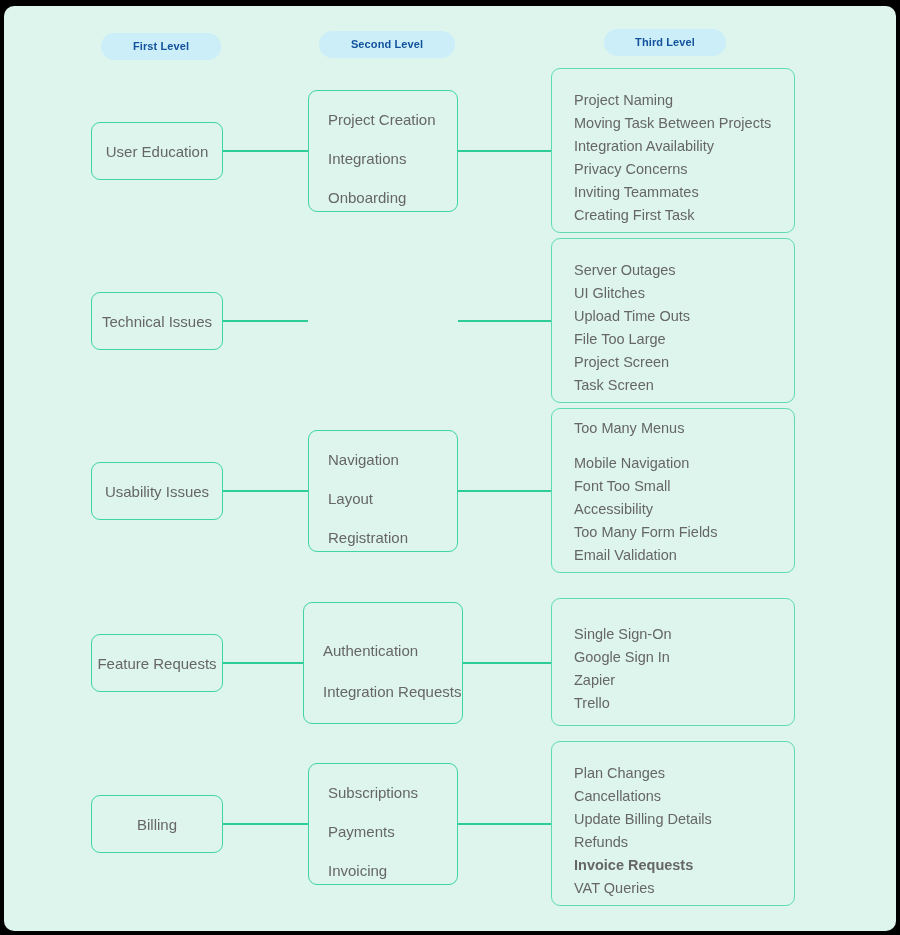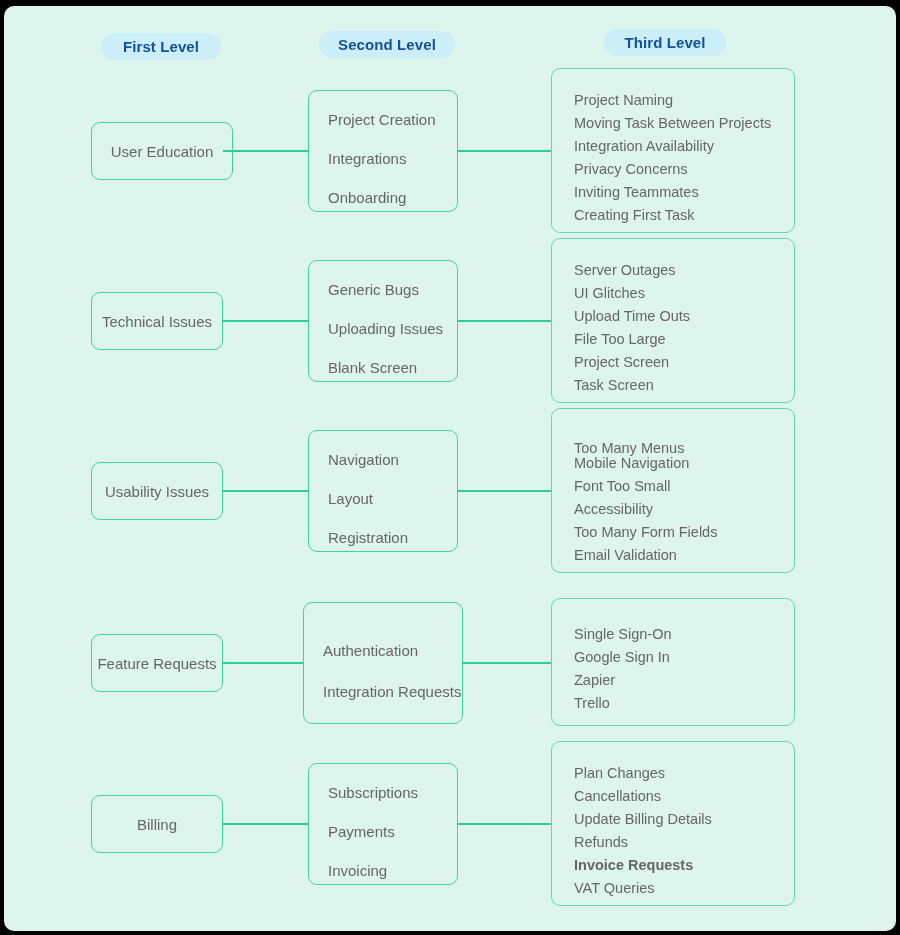--- a/index.html
+++ b/index.html
@@ -25,21 +25,21 @@
   }
 
   
   .col-badge {
     position: absolute;
     height: 27px;
     line-height: 27px;
     border-radius: 14px;
     background: #cbeef8;
     color: #12519b;
-    font-size: 15px;
+    font-size: 11px;
     font-weight: bold;
     text-align: center;
     letter-spacing: 0.1px;
     white-space: nowrap;
   }
   #badge-0 { left: 97px;  top: 27px;  width: 120px; }
   #badge-1 { left: 315px; top: 25px;  width: 136px; }
   #badge-2 { left: 600px; top: 23px;  width: 122px; }
 
   
@@ -90,21 +90,21 @@
 </style>
 </head>
 <body>
 
 <div id="canvas">
 
   <div id="badge-0" class="col-badge">First Level</div>
   <div id="badge-1" class="col-badge">Second Level</div>
   <div id="badge-2" class="col-badge">Third Level</div>
 
-  <div class="node lvl1" style="left:87px; top:116px; width:142px; height:58px;">
+  <div class="node lvl1" style="left:87px; top:116px; width:132px; height:58px;">
     <div class="node-label">User Education</div>
   </div>
   <div class="conn" style="left:219px; top:144px; width:85px;"></div>
   <div class="node lvl2" style="left:304px; top:84px; width:150px; height:122px;">
     <div class="sub-item" style="top:21px;">Project Creation</div>
     <div class="sub-item" style="top:60px;text-align:center;">Integrations</div>
     <div class="sub-item" style="top:99px;">Onboarding</div>
   </div>
   <div class="conn" style="left:454px; top:144px; width:93px;"></div>
   <div class="node lvl3" style="left:547px; top:62px; width:244px; height:165px;">
@@ -113,25 +113,20 @@
     <div class="leaf-item" style="top:70px;">Integration Availability</div>
     <div class="leaf-item" style="top:93px;">Privacy Concerns</div>
     <div class="leaf-item" style="top:116px;">Inviting Teammates</div>
     <div class="leaf-item" style="top:139px;">Creating First Task</div>
   </div>
 
   <div class="node lvl1" style="left:87px; top:286px; width:132px; height:58px;">
     <div class="node-label">Technical Issues</div>
   </div>
   <div class="conn" style="left:219px; top:314px; width:85px;"></div>
-  <div class="node lvl2" style="left:304px; top:254px; width:150px; height:122px;">
-    <div class="sub-item" style="top:21px;">Generic Bugs</div>
-    <div class="sub-item" style="top:60px;">Uploading Issues</div>
-    <div class="sub-item" style="top:99px;">Blank Screen</div>
-  </div>
   <div class="conn" style="left:454px; top:314px; width:93px;"></div>
   <div class="node lvl3" style="left:547px; top:232px; width:244px; height:165px;">
     <div class="leaf-item" style="top:24px;">Server Outages</div>
     <div class="leaf-item" style="top:47px;">UI Glitches</div>
     <div class="leaf-item" style="top:70px;">Upload Time Outs</div>
     <div class="leaf-item" style="top:93px;">File Too Large</div>
     <div class="leaf-item" style="top:116px;">Project Screen</div>
     <div class="leaf-item" style="top:139px;">Task Screen</div>
   </div>
 
@@ -139,21 +134,21 @@
     <div class="node-label">Usability Issues</div>
   </div>
   <div class="conn" style="left:219px; top:484px; width:85px;"></div>
   <div class="node lvl2" style="left:304px; top:424px; width:150px; height:122px;">
     <div class="sub-item" style="top:21px;">Navigation</div>
     <div class="sub-item" style="top:60px;">Layout</div>
     <div class="sub-item" style="top:99px;">Registration</div>
   </div>
   <div class="conn" style="left:454px; top:484px; width:93px;"></div>
   <div class="node lvl3" style="left:547px; top:402px; width:244px; height:165px;">
-    <div class="leaf-item" style="top:32px;">Too Many Menus</div>
+    <div class="leaf-item" style="top:12px;">Too Many Menus</div>
     <div class="leaf-item" style="top:47px;">Mobile Navigation</div>
     <div class="leaf-item" style="top:70px;">Font Too Small</div>
     <div class="leaf-item" style="top:93px;">Accessibility</div>
     <div class="leaf-item" style="top:116px;">Too Many Form Fields</div>
     <div class="leaf-item" style="top:139px;">Email Validation</div>
   </div>
 
   <div class="node lvl1" style="left:87px; top:628px; width:132px; height:58px;">
     <div class="node-label">Feature Requests</div>
   </div>

